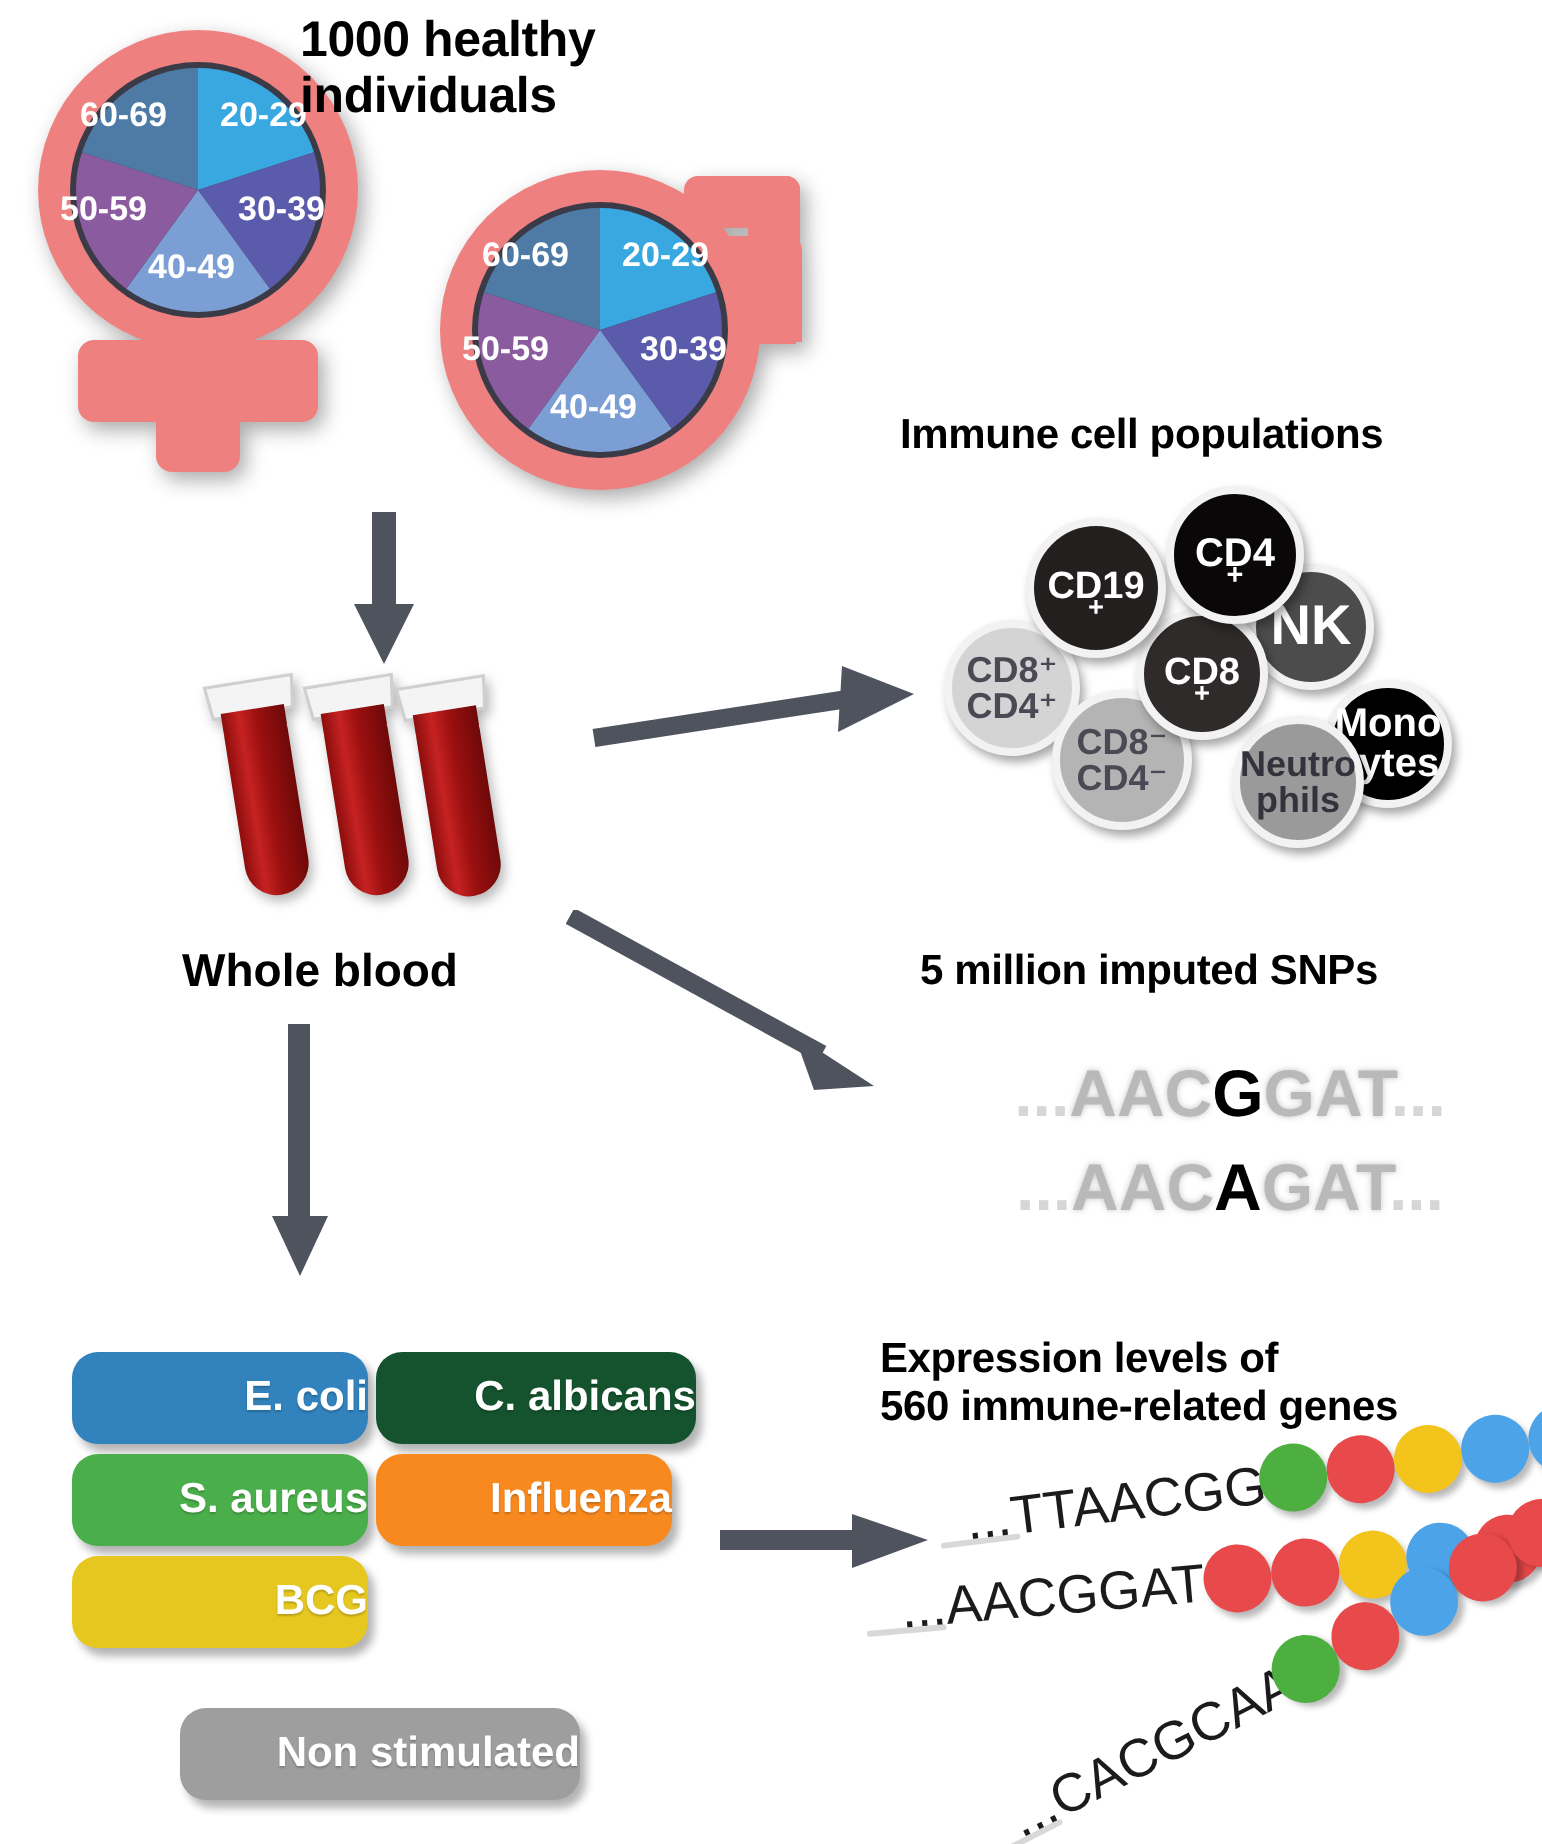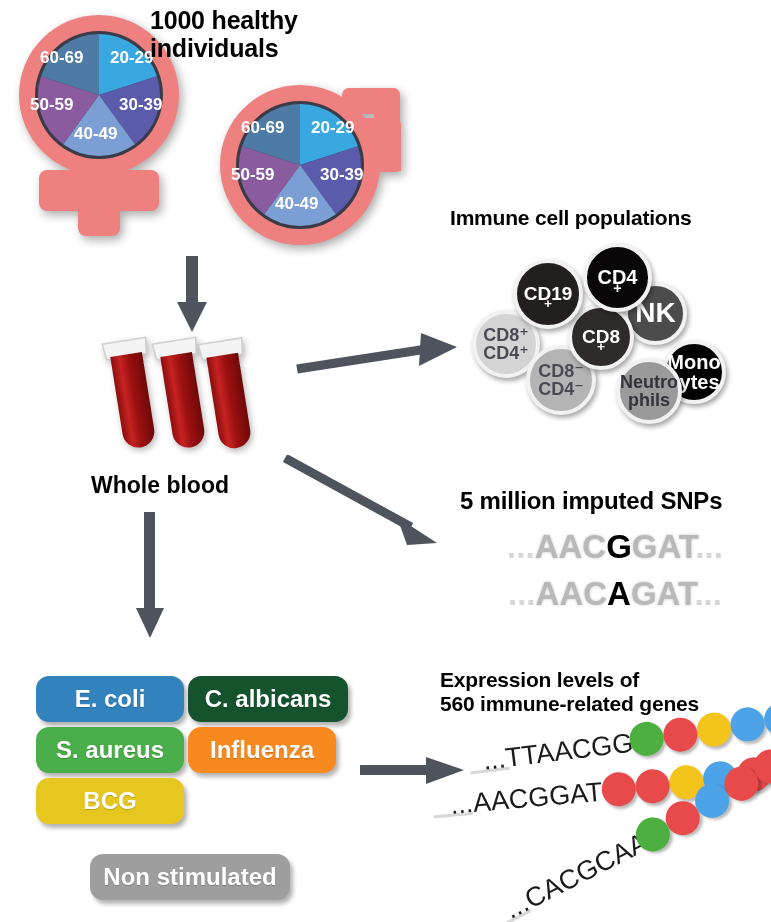--- a/index.html
+++ b/index.html
@@ -11,21 +11,21 @@
   .abs{position:absolute;}
   .nosel{user-select:none;}
 
   
   .heading{
     font-weight:bold;color:#000;line-height:1.12;
     letter-spacing:-0.2px;
   }
   #title-cohort{left:150px;top:6px;width:210px;font-size:25px;}
   #title-immune{left:450px;top:206px;width:320px;font-size:21px;}
-  #title-snps{left:460px;top:488px;width:300px;font-size:24px;}
+  #title-snps{left:460px;top:474px;width:300px;font-size:21px;}
   #title-expr{left:440px;top:668px;width:330px;font-size:21px;}
 
   
   .gender{filter:drop-shadow(3px 4px 5px rgba(0,0,0,0.33));}
 
   
   #label-whole-blood{
     left:60px;top:472px;width:200px;text-align:center;
     font-size:23px;font-weight:bold;color:#000;
   }
@@ -52,22 +52,22 @@
     white-space:nowrap;
   }
   .snp-dim{color:#b9b9b9;text-shadow:0 0 3px rgba(150,150,150,0.55);}
   .snp-hit{color:#000000;}
   .snp-far{color:#d6d6d6;}
 
   
   #stim-grid{left:36px;top:676px;width:300px;height:216px;}
   .stim{
     position:absolute;border-radius:13px;
-    display:flex;align-items:center;justify-content:center;
-    color:#ffffff;font-weight:bold;font-size:24px;
+    display:flex;align-items:center;justify-content:flex-end;
+    color:#ffffff;font-weight:bold;font-size:21px;
     box-shadow:3px 4px 4px rgba(0,0,0,0.30);
     text-shadow:0 1px 1px rgba(0,0,0,0.20);
     box-sizing:border-box;white-space:nowrap;
   }
 
   
   #expr-art{left:455px;top:736px;width:310px;height:180px;}
   .strand{position:absolute;transform-origin:left center;}
   .strand-text{
     position:absolute;left:0;top:0;white-space:nowrap;

